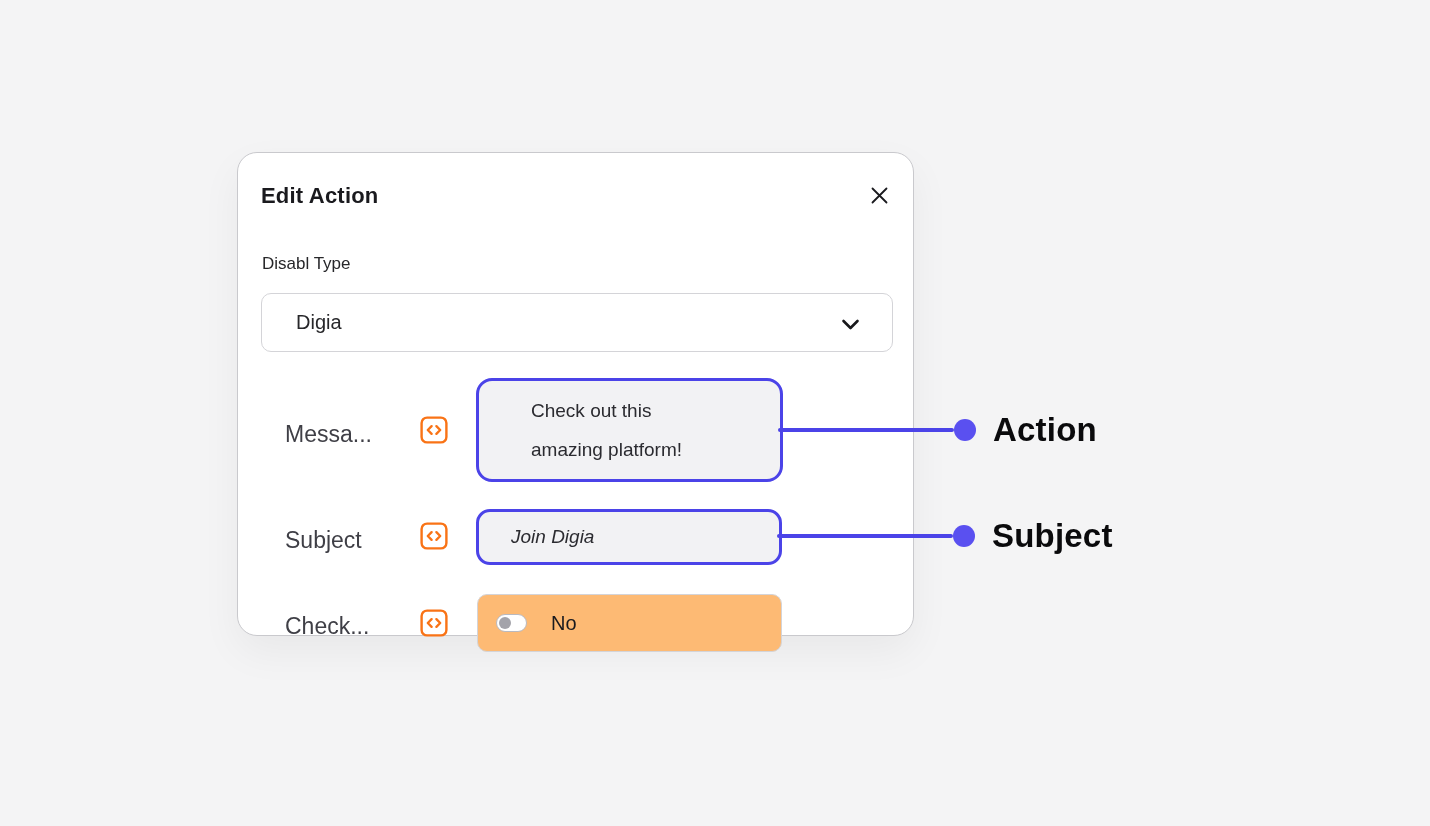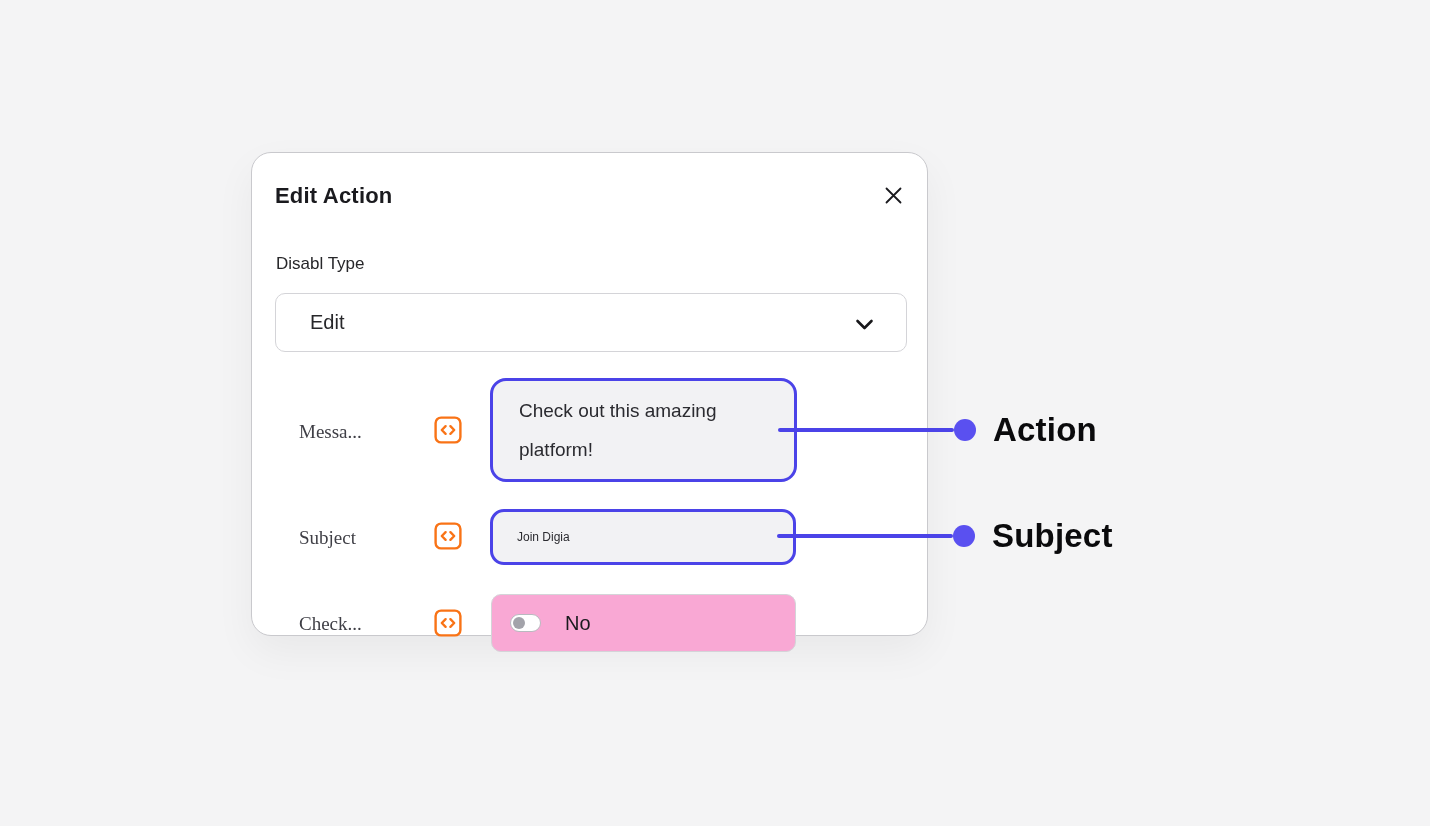--- a/index.html
+++ b/index.html
@@ -18,21 +18,21 @@
   body{
     position:relative;
     background:var(--page-bg);
     font-family:"Liberation Sans","DejaVu Sans",sans-serif;
     color:var(--text-dark);
     overflow:hidden;
   }
 
   
   .modal{
-    position:absolute;left:251px;top:152px;width:677px;height:484px;
+    position:absolute;left:237px;top:152px;width:677px;height:484px;
     background:#ffffff;border:1.5px solid var(--modal-border);
     border-radius:20px;
     box-shadow:0 16px 40px rgba(0,0,0,.05);
   }
   .modal-title{
     position:absolute;left:23px;top:30px;
     font-size:22px;font-weight:700;letter-spacing:.2px;color:var(--text-dark);
   }
   .close-btn{
     position:absolute;right:20px;top:28px;width:28px;height:28px;
@@ -46,43 +46,43 @@
   .select{
     position:absolute;left:23px;top:140px;width:632px;height:59px;
     border:1.5px solid var(--border-gray);border-radius:10px;background:#fff;
     display:flex;align-items:center;cursor:pointer;
   }
   .select-value{padding-left:34px;font-size:20px;color:#27272a;}
   .select .chevron{position:absolute;right:28px;top:17px;}
 
   
   .row-label{
-    position:absolute;left:47px;font-size:19px;color:var(--text-label);font-family:Liberation Serif, serif;
+    position:absolute;left:47px;font-size:23px;color:var(--text-label);
   }
   .code-icon{position:absolute;left:182px;width:28px;height:28px;display:block;cursor:pointer;}
 
   .value-box{
     position:absolute;left:238px;background:var(--field-fill);
     border:3.5px solid var(--accent);cursor:pointer;
     display:flex;align-items:center;
   }
   .value-box.message{
     top:225px;width:307px;height:104px;border-radius:16px;
   }
   .value-box.message .val{
-    padding-left:26px;max-width:232px;font-size:19px;line-height:39px;color:#2b2b30;
+    padding-left:52px;max-width:232px;font-size:19px;line-height:39px;color:#2b2b30;
   }
   .value-box.subject{
     top:356px;width:306px;height:56px;border-radius:14px;
   }
-  .value-box.subject .val{padding-left:24px;font-size:12px;color:#2b2b30;}
+  .value-box.subject .val{padding-left:32px;font-size:19px;color:#2b2b30;font-style:italic;}
 
   .plain-box{
     position:absolute;left:239px;top:441px;width:305px;height:58px;
-    background:#f9a8d4;border:1.5px solid var(--border-gray);border-radius:10px;
+    background:#fdba74;border:1.5px solid var(--border-gray);border-radius:10px;
     display:flex;align-items:center;cursor:pointer;
   }
   .toggle{
     margin-left:18px;width:31px;height:18px;border:1.5px solid #b9b9bf;
     border-radius:9px;background:#fff;position:relative;cursor:pointer;
   }
   .toggle .knob{
     position:absolute;left:2px;top:1.75px;width:12px;height:12px;border-radius:50%;
     background:#a3a3aa;
   }
@@ -113,21 +113,21 @@
     <span>
       <svg width="21" height="21" viewBox="0 0 21 21">
         <path d="M3.5 3.5 L17.5 17.5 M17.5 3.5 L3.5 17.5" stroke="#1a1a1e" stroke-width="1.8" stroke-linecap="round"></path>
       </svg>
     </span>
   </button>
 
   <div class="section-label">Disabl Type</div>
 
   <div class="select">
-    <span class="select-value">Edit</span>
+    <span class="select-value">Digia</span>
     <span class="chevron">
       <svg width="27" height="27" viewBox="0 0 27 27">
         <path d="M6.5 10 L13.5 17 L20.5 10" fill="none" stroke="#18181b" stroke-width="2.6" stroke-linecap="round" stroke-linejoin="round"></path>
       </svg>
     </span>
   </div>
 
   <div class="row-label" style="top:268px;">Messa...</div>
   <span class="code-icon" style="top:263px;">
     <svg width="28" height="28" viewBox="0 0 28 28">

